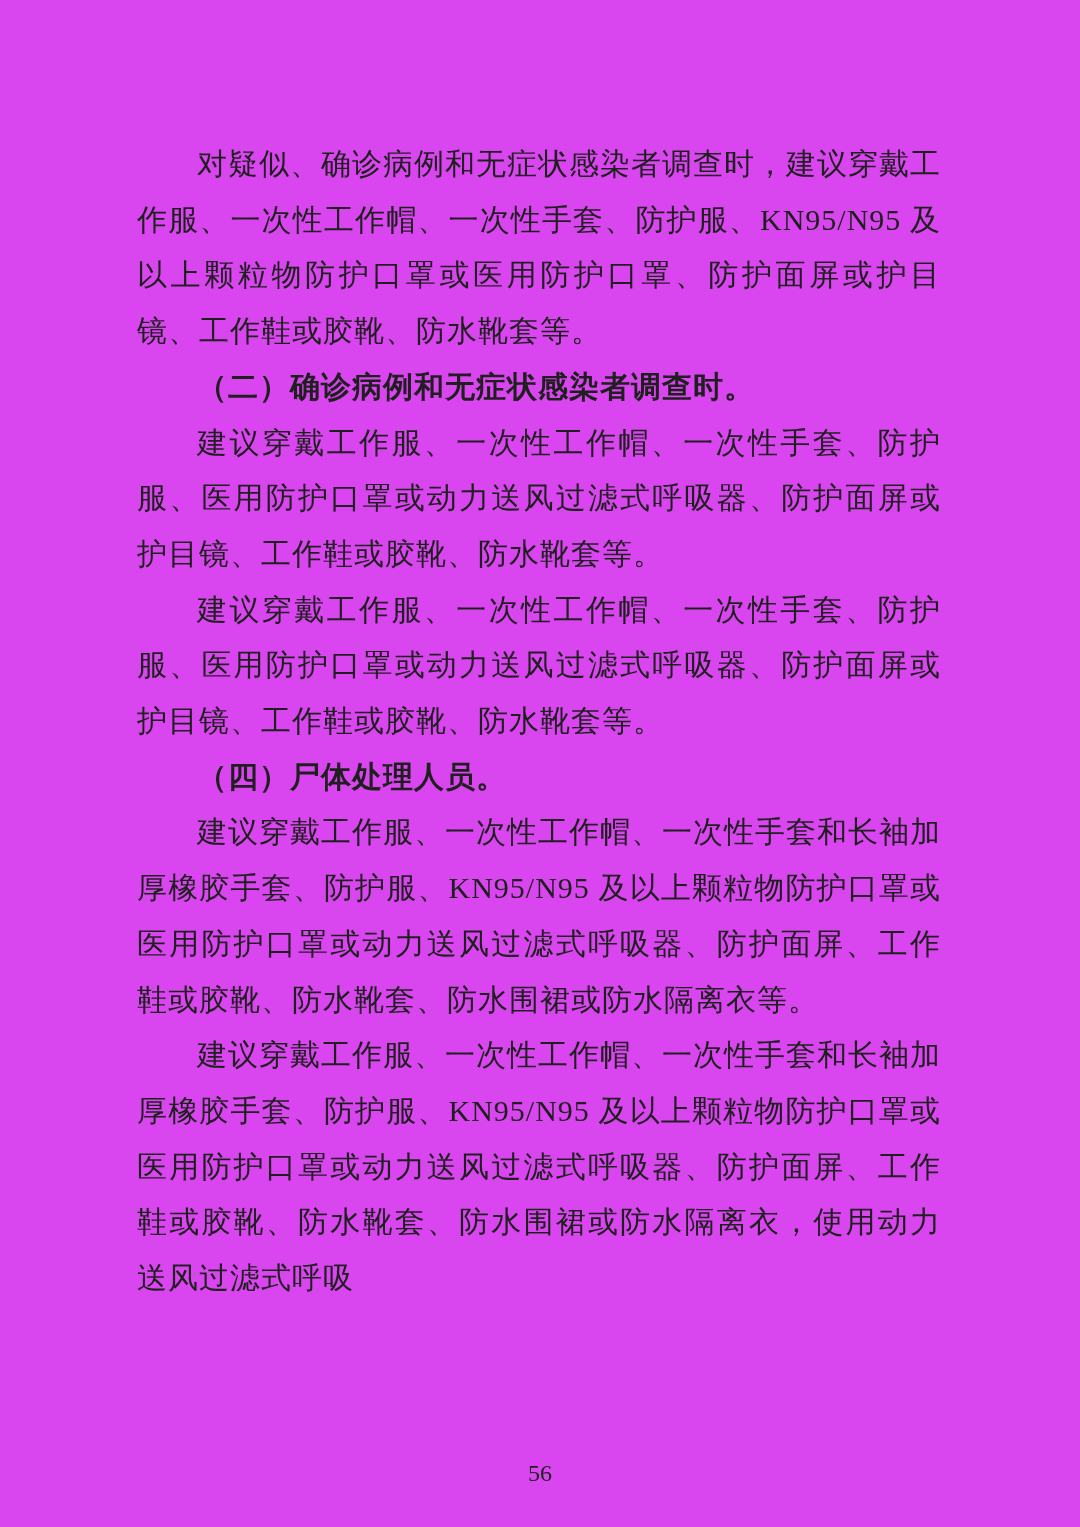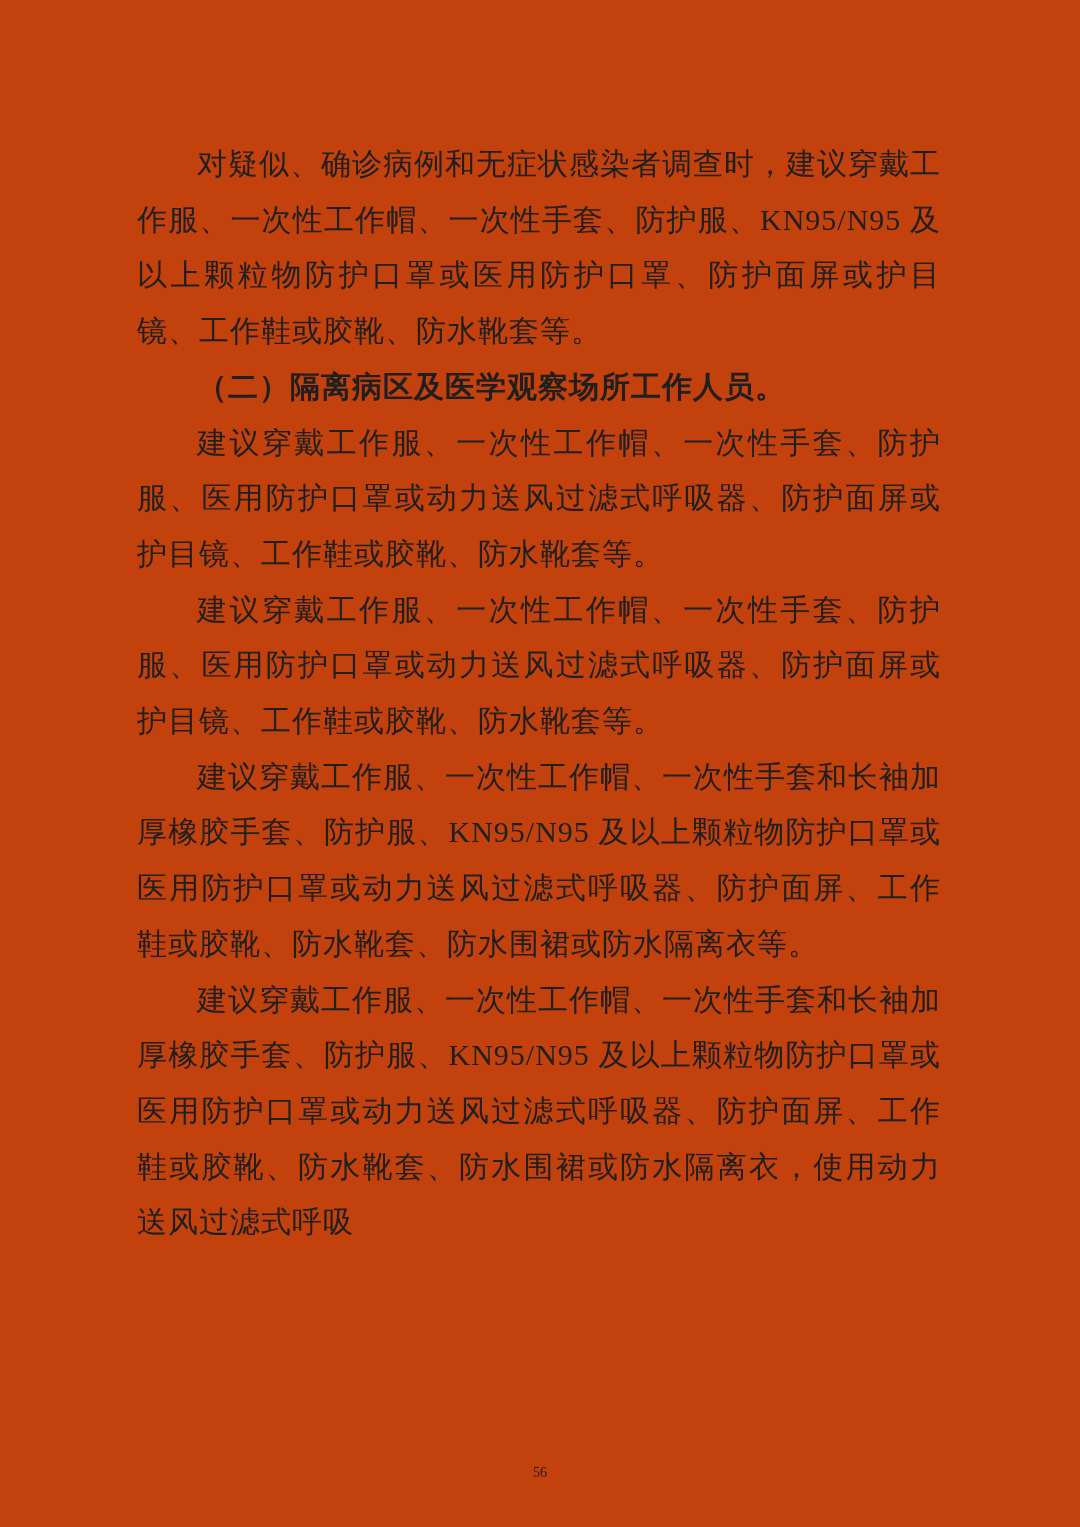--- a/index.html
+++ b/index.html
@@ -4,21 +4,21 @@
 <style>
   html, body {
     margin: 0;
     padding: 0;
     background: #ffffff;
   }
   .page {
     position: relative;
     width: 1080px;
     height: 1527px;
-    background: #c2410c;
+    background: #d946ef;
     overflow: hidden;
     font-family: "Liberation Serif", "DejaVu Serif", serif;
     color: #1f1f1f;
   }
   .content {
     position: absolute;
     left: 137px;
     top: 136px;
     width: 804px;
   }
@@ -35,31 +35,32 @@
   .content p.heading {
     font-weight: 700;
     text-align: left;
   }
   .page-number {
     position: absolute;
     top: 1458px;
     left: 0;
     width: 100%;
     text-align: center;
-    font-size: 14px;
+    font-size: 24px;
     line-height: 30px;
     color: #1f1f1f;
   }
 </style>
 </head>
 <body>
 
 <div class="page">
   <div class="content">
     <p>对疑似、确诊病例和无症状感染者调查时，建议穿戴工作服、一次性工作帽、一次性手套、防护服、KN95/N95 及以上颗粒物防护口罩或医用防护口罩、防护面屏或护目镜、工作鞋或胶靴、防水靴套等。</p>
-    <p class="heading">（二）隔离病区及医学观察场所工作人员。</p>
+    <p class="heading">（二）确诊病例和无症状感染者调查时。</p>
     <p>建议穿戴工作服、一次性工作帽、一次性手套、防护服、医用防护口罩或动力送风过滤式呼吸器、防护面屏或护目镜、工作鞋或胶靴、防水靴套等。</p>
     <p>建议穿戴工作服、一次性工作帽、一次性手套、防护服、医用防护口罩或动力送风过滤式呼吸器、防护面屏或护目镜、工作鞋或胶靴、防水靴套等。</p>
+    <p class="heading">（四）尸体处理人员。</p>
     <p>建议穿戴工作服、一次性工作帽、一次性手套和长袖加厚橡胶手套、防护服、KN95/N95 及以上颗粒物防护口罩或医用防护口罩或动力送风过滤式呼吸器、防护面屏、工作鞋或胶靴、防水靴套、防水围裙或防水隔离衣等。</p>
     <p>建议穿戴工作服、一次性工作帽、一次性手套和长袖加厚橡胶手套、防护服、KN95/N95 及以上颗粒物防护口罩或医用防护口罩或动力送风过滤式呼吸器、防护面屏、工作鞋或胶靴、防水靴套、防水围裙或防水隔离衣，使用动力送风过滤式呼吸</p>
   </div>
   <div class="page-number">56</div>
 </div>
 
 </body></html>

